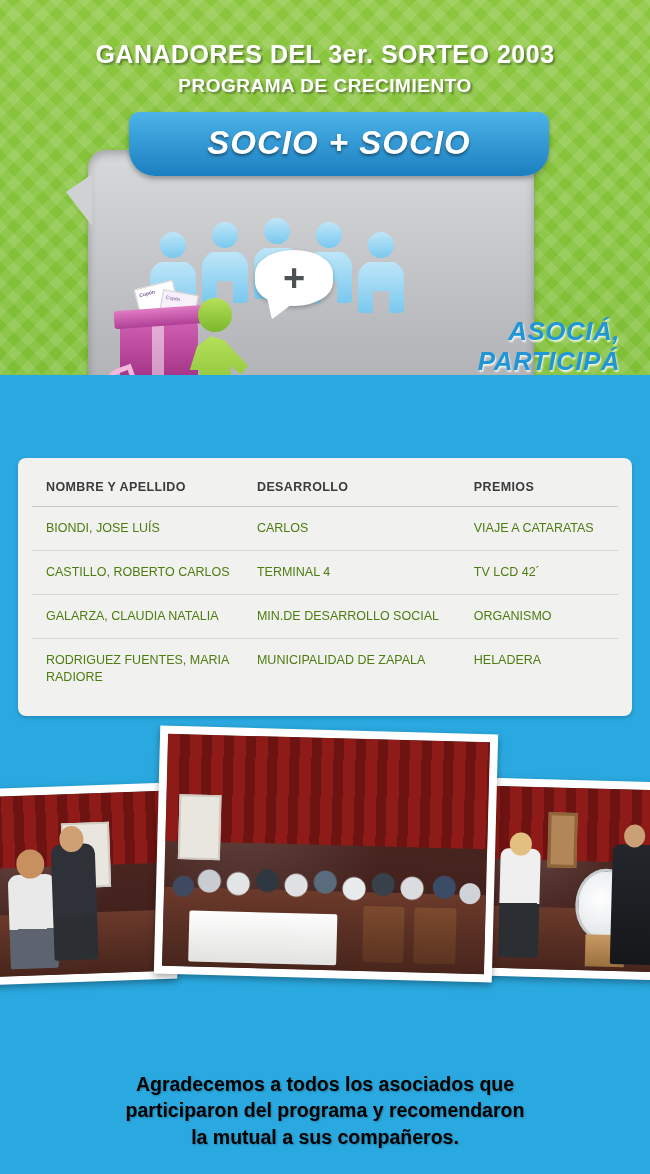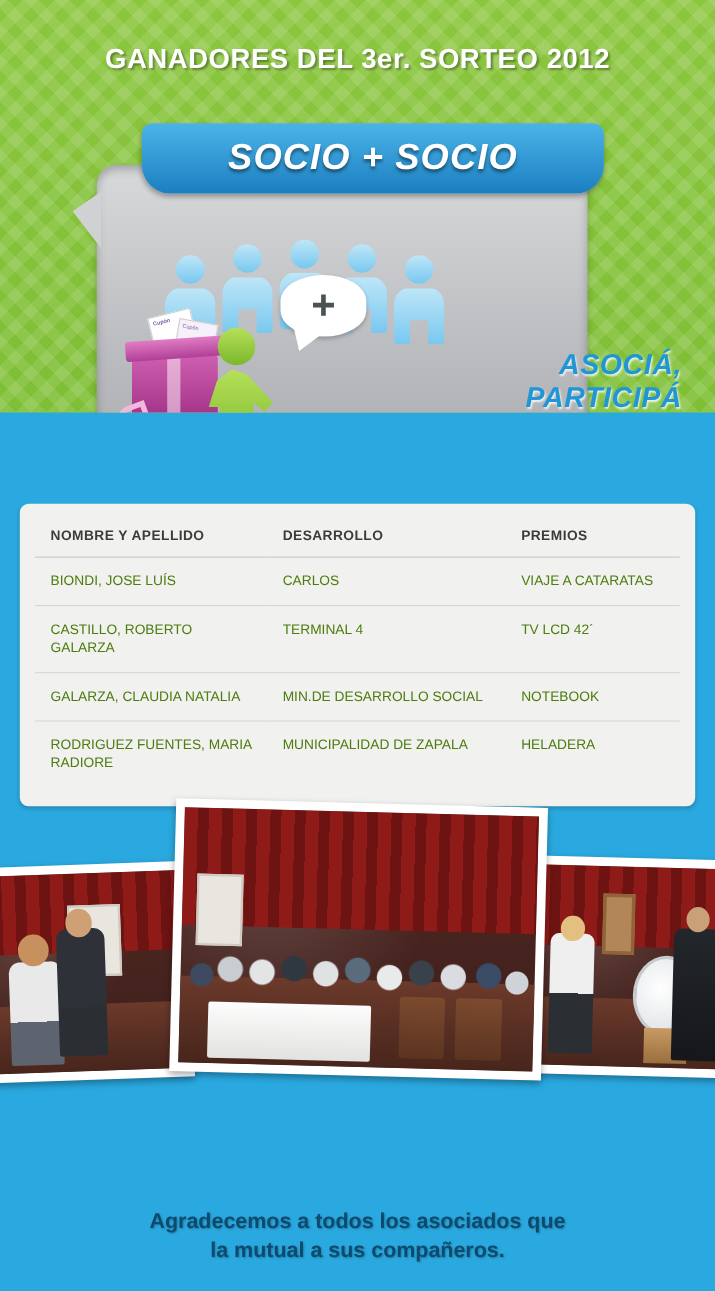--- a/index.html
+++ b/index.html
@@ -386,34 +386,35 @@
     width: 16%; height: 30%;
     background: #b3865a; border: 3px solid #8e6438;
   }
 
   
   .footer {
     position: absolute;
     left: 0; bottom: 24px;
     width: 650px;
     text-align: center;
-    color: #0c4a6e;
+    color: #000000;
     font-weight: bold;
     font-size: 19.5px;
     line-height: 1.35;
     text-shadow: 1px 1px 2px rgba(0,0,0,0.25);
   }
 </style>
 </head>
 <body>
 
 <div class="hero">
 
   <div class="hero-title">
-    <span class="l1">GANADORES DEL 3er. SORTEO 2012</span>
+    <span class="l1">GANADORES DEL 3er. SORTEO 2003</span>
+    <span class="l2">PROGRAMA DE CRECIMIENTO</span>
   </div>
 
   <div class="panel"></div>
 
   <div class="ribbon">
     <div class="ribbon-text">SOCIO + SOCIO</div>
   </div>
 
   <div class="crowd">
     <div class="person p1">
@@ -473,28 +474,28 @@
         <th class="col-p">PREMIOS</th>
       </tr>
     </thead>
     <tbody>
       <tr>
         <td>BIONDI, JOSE LUÍS</td>
         <td>CARLOS</td>
         <td>VIAJE A CATARATAS</td>
       </tr>
       <tr>
-        <td>CASTILLO, ROBERTO GALARZA</td>
+        <td>CASTILLO, ROBERTO CARLOS</td>
         <td>TERMINAL 4</td>
         <td>TV LCD 42´</td>
       </tr>
       <tr>
         <td>GALARZA, CLAUDIA NATALIA</td>
         <td>MIN.DE DESARROLLO SOCIAL</td>
-        <td>NOTEBOOK</td>
+        <td>ORGANISMO</td>
       </tr>
       <tr>
         <td>RODRIGUEZ FUENTES, MARIA RADIORE</td>
         <td>MUNICIPALIDAD DE ZAPALA</td>
         <td>HELADERA</td>
       </tr>
     </tbody>
   </table>
 </div>
 
@@ -534,14 +535,15 @@
       <div class="lady"></div>
         <div class="lady-head"></div>
       <div class="suit"></div>
         <div class="suit-head"></div>
     </div>
   </div>
 </div>
 
 <div class="footer">
   <div>Agradecemos a todos los asociados que</div>
+  <div>participaron del programa y recomendaron</div>
   <div>la mutual a sus compañeros.</div>
 </div>
 
 </body></html>

